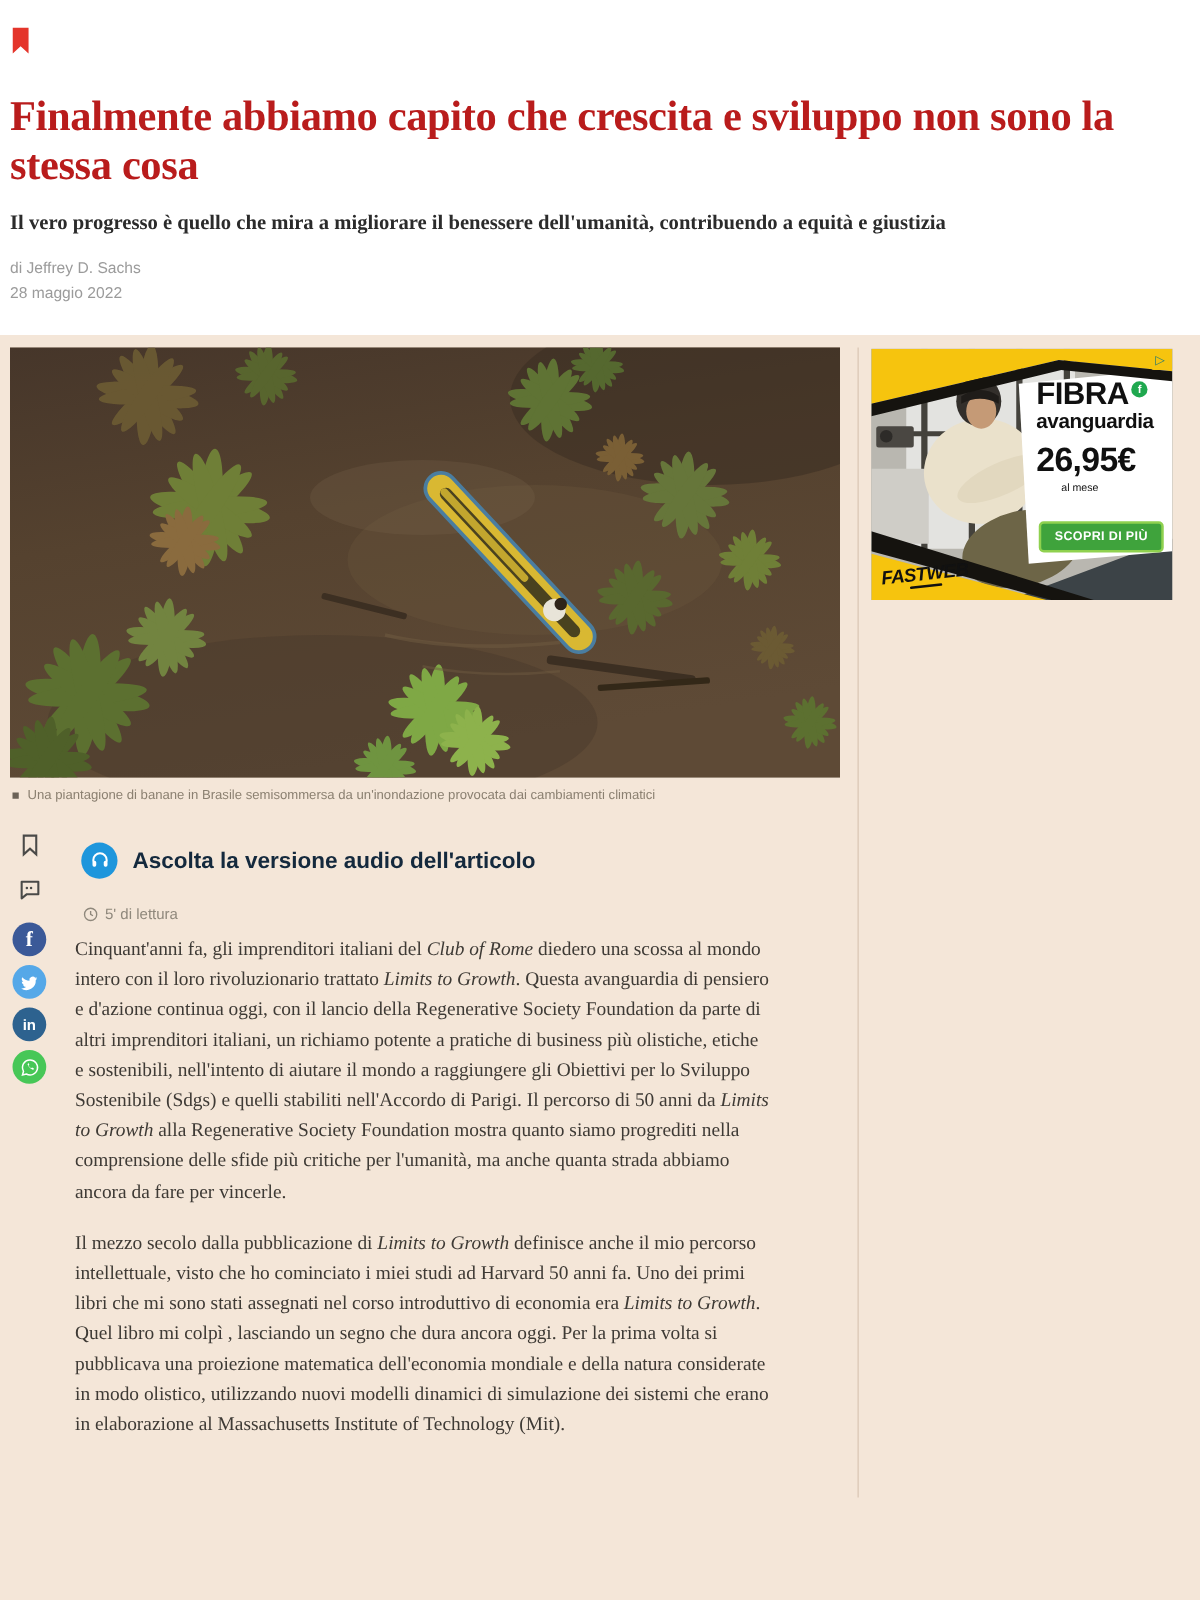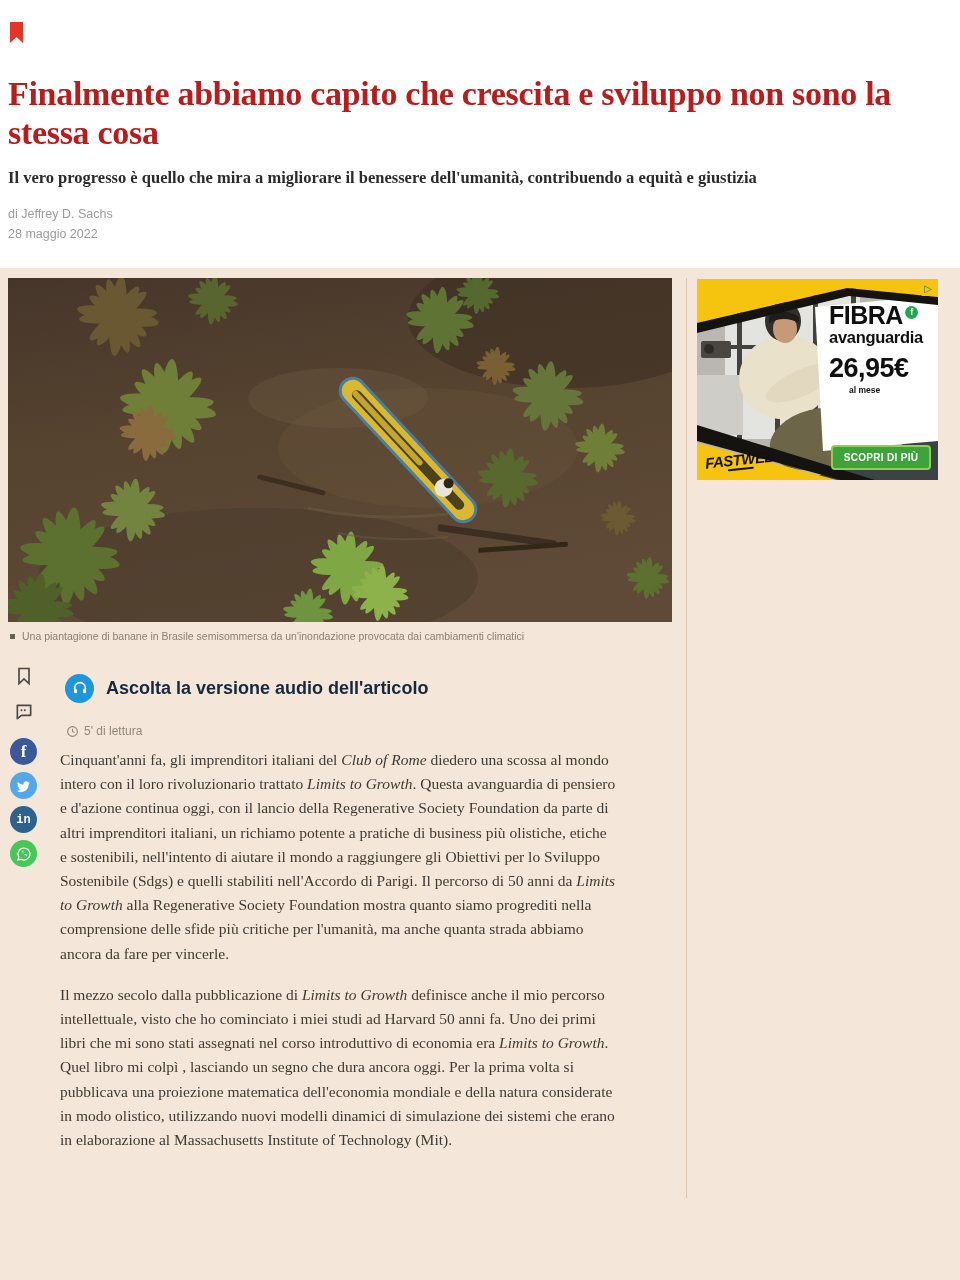--- a/index.html
+++ b/index.html
@@ -24,21 +24,21 @@
   
   #hero{left:8px;top:10px;width:664px;height:344px;overflow:hidden;background:#53402e;}
   
   #caption-row{left:10px;top:362px;width:650px;display:flex;align-items:flex-start;gap:7px;}
   #caption-bullet{width:5px;height:5px;background:#6b6257;margin-top:4px;flex:0 0 auto;}
   #caption-text{font-size:10.5px;color:#8b8071;line-height:1.3;}
 
   
   .rail-icon{left:14px;width:20px;height:20px;color:#4a4a48;}
   .soc{width:27px;height:27px;border-radius:50%;left:10px;display:flex;align-items:center;justify-content:center;
-       color:#fff;font-weight:700;font-family:Liberation Mono, monospace;}
+       color:#fff;font-weight:700;}
   
   #audio-btn{left:65px;top:405px;width:420px;height:30px;display:flex;align-items:center;gap:12px;cursor:pointer;}
   #audio-circle{width:29px;height:29px;border-radius:50%;background:#1e96dc;display:flex;align-items:center;justify-content:center;flex:0 0 auto;}
   #audio-label{font-size:18px;font-weight:700;color:#14293d;}
   
   #read-row{left:66px;top:456px;display:flex;align-items:center;gap:5px;color:#8f887c;justify-content:center;}
   #read-label{font-size:12px;}
 
   
   #body-col{left:60px;top:480px;width:557px;
@@ -46,24 +46,24 @@
   #body-col p{margin:0 0 17px 0;}
 
   
   #ad{left:697px;top:11px;width:241px;height:201px;overflow:hidden;background:#b9b7b0;}
   #ad-textpanel{left:132px;top:24px;width:106px;text-align:left;}
   #ad-line1{font-size:25px;font-weight:800;color:#101010;letter-spacing:-0.5px;line-height:1;font-family:Liberation Sans, sans-serif;}
   #ad-dot{display:inline-block;width:13px;height:13px;border-radius:50%;background:#1fa84f;color:#fff;
           font-size:9px;font-weight:700;text-align:center;line-height:13px;vertical-align:super;margin-left:2px;}
   #ad-line2{font-size:16.5px;font-weight:800;color:#101010;letter-spacing:-0.3px;line-height:1.15;}
   #ad-price{font-size:27px;font-weight:800;color:#101010;letter-spacing:-0.5px;margin-top:8px;line-height:1;}
-  #ad-permonth{font-size:8.5px;font-weight:700;color:#101010;margin-top:3px;padding-left:20px;}
+  #ad-permonth{font-size:8.5px;font-weight:400;color:#101010;margin-top:3px;padding-left:20px;}
   #ad-cta{left:134px;top:138px;width:96px;height:21px;background:#3fa33c;border:2px solid #8fd14f;border-radius:4px;
           color:#fff;font-size:10px;font-weight:800;display:flex;align-items:center;justify-content:center;
-          letter-spacing:0.3px;cursor:pointer;margin-top:28px;}
+          letter-spacing:0.3px;cursor:pointer;}
   #ad-brand{left:8px;top:172px;font-size:15px;font-weight:900;font-style:italic;color:#111;
             letter-spacing:-0.5px;transform:rotate(-6deg);}
   #ad-brand .swoosh{display:block;height:2px;width:26px;background:#111;margin:0 auto;border-radius:2px;}
   #adchoices{left:224px;top:3px;width:14px;height:14px;color:#2e7d6e;font-size:10px;line-height:14px;text-align:center;
              background:#f6c40e;border-radius:2px;cursor:pointer;}
 </style>
 </head>
 <body>
 
 <svg id="flag" class="abs" viewBox="0 0 13 21">

